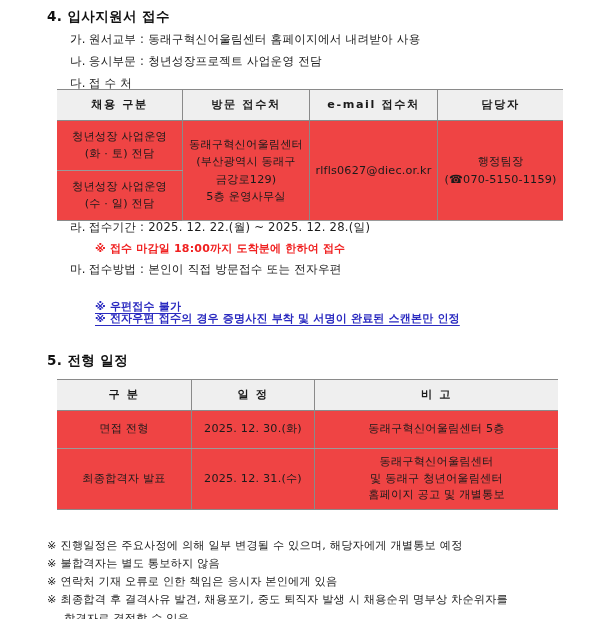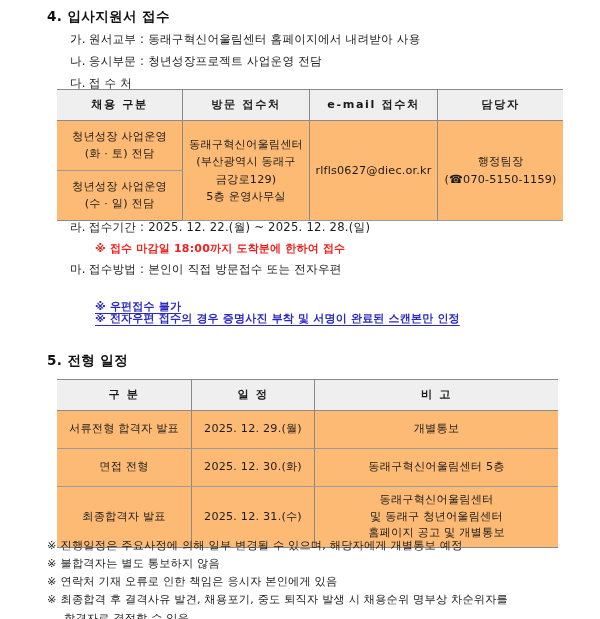--- a/index.html
+++ b/index.html
@@ -65,21 +65,21 @@
     white-space: nowrap;
     text-decoration: underline;
     text-underline-offset: 2.5px;
   }
 
   
   table.doc-table {
     border-collapse: collapse;
     table-layout: fixed;
     position: absolute;
-    background: #fdba74;
+    background: #ef4444;
   }
   table.doc-table th,
   table.doc-table td {
     border: none;
     text-align: center;
     vertical-align: middle;
     font-weight: normal;
     font-size: 11.2px;
     letter-spacing: 0.2px;
     line-height: 1.45;
@@ -218,25 +218,20 @@
   <table class="doc-table" id="table-schedule">
     <thead>
       <tr>
         <th>구 분</th>
         <th class="vline-l">일 정</th>
         <th class="vline-l">비 고</th>
       </tr>
     </thead>
     <tbody>
       <tr>
-        <td>서류전형 합격자 발표</td>
-        <td class="vline-l">2025. 12. 29.(월)</td>
-        <td class="vline-l">개별통보</td>
-      </tr>
-      <tr>
         <td>면접 전형</td>
         <td class="vline-l">2025. 12. 30.(화)</td>
         <td class="vline-l">동래구혁신어울림센터 5층</td>
       </tr>
       <tr class="last-row">
         <td class="multi">최종합격자 발표</td>
         <td class="multi vline-l">2025. 12. 31.(수)</td>
         <td class="multi vline-l">
           <span class="cell-line">동래구혁신어울림센터</span>
           <span class="cell-line">및 동래구 청년어울림센터</span>

